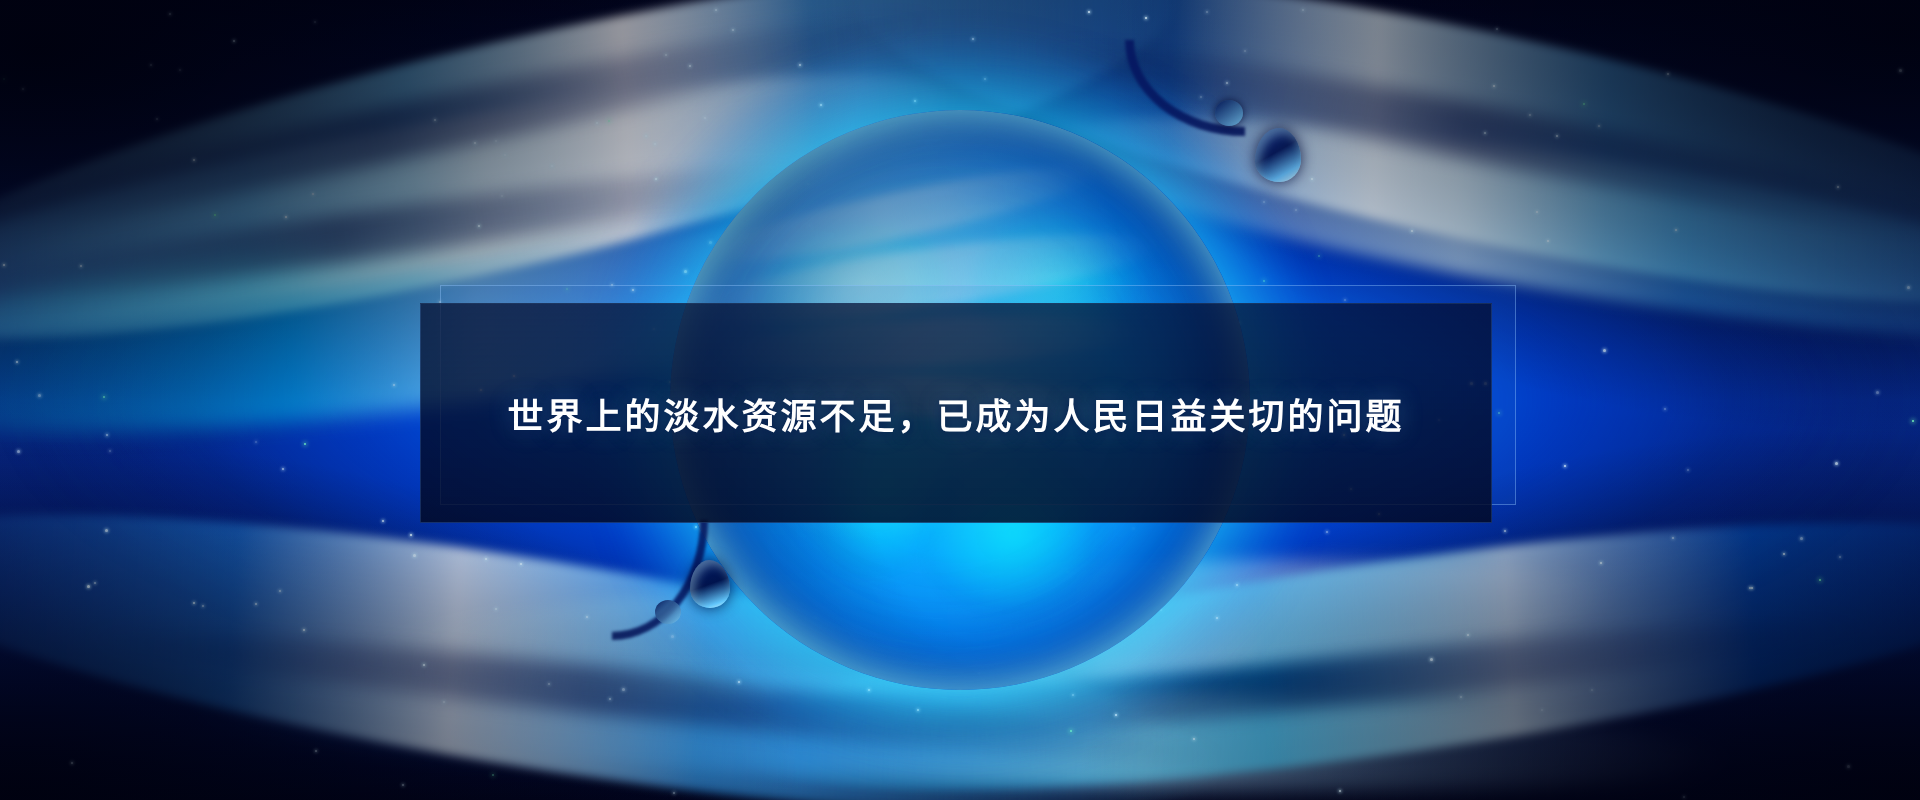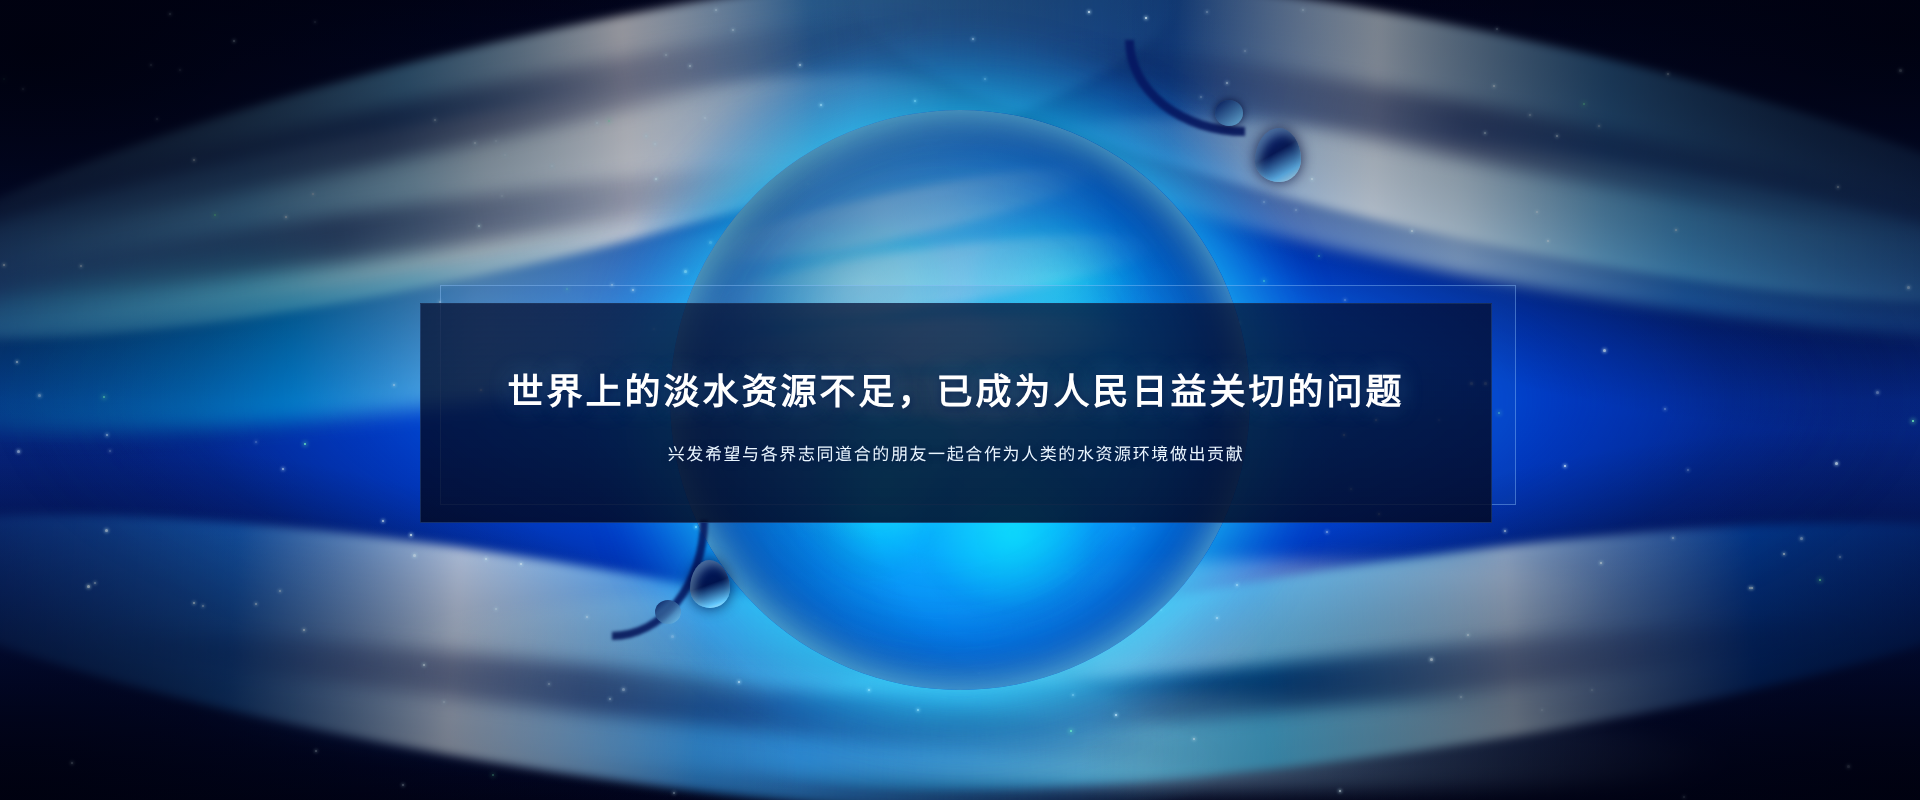--- a/index.html
+++ b/index.html
@@ -534,17 +534,16 @@
   <div class="droplet drop-d"></div>
   <div class="droplet drop-c"></div>
 
   <div class="vignette"></div>
 
   <div class="text-block">
     <div class="frame-outline"></div>
     <div class="frame-fill"></div>
     <div class="text-inner">
       <div class="headline">世界上的淡水资源不足，已成为人民日益关切的问题</div>
-      <div class="subtitle">兴发希望与各界志同道合的朋友一起合作为人类的水资源环境做出贡献</div>
     </div>
   </div>
 
 </div>
 
 </body></html>

